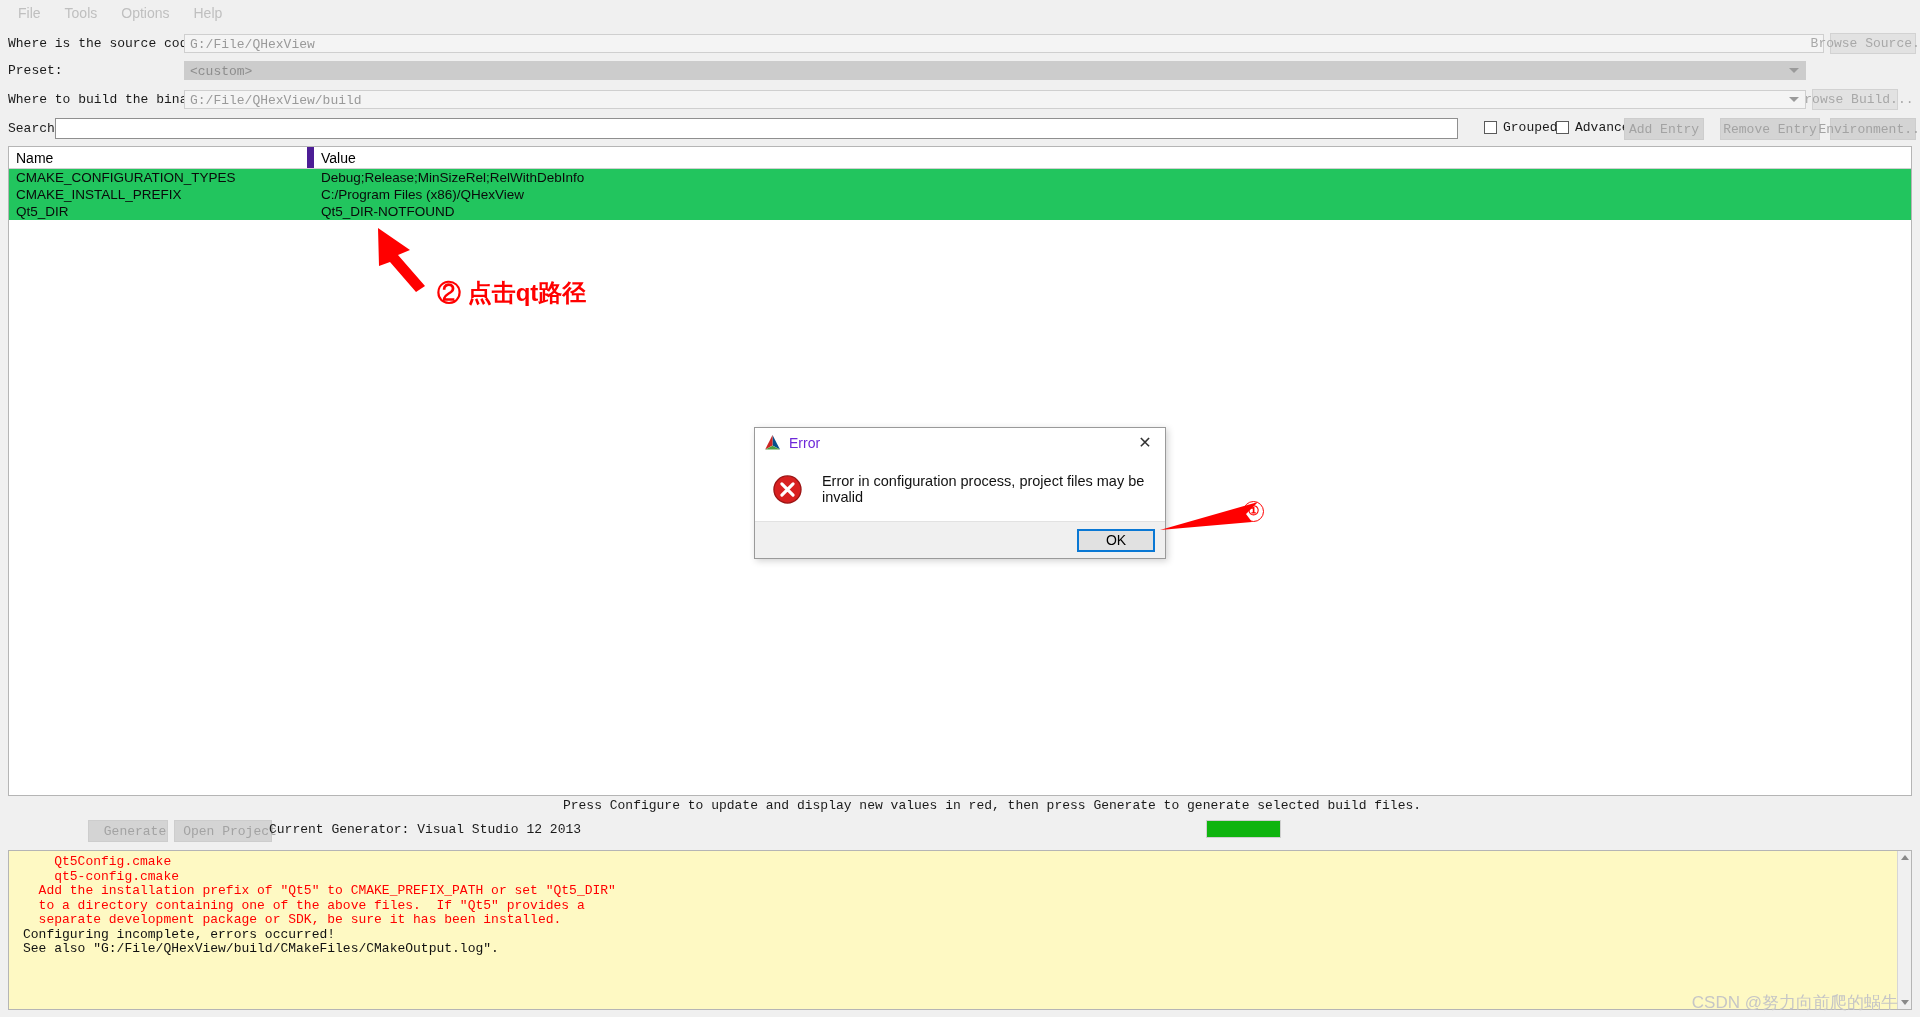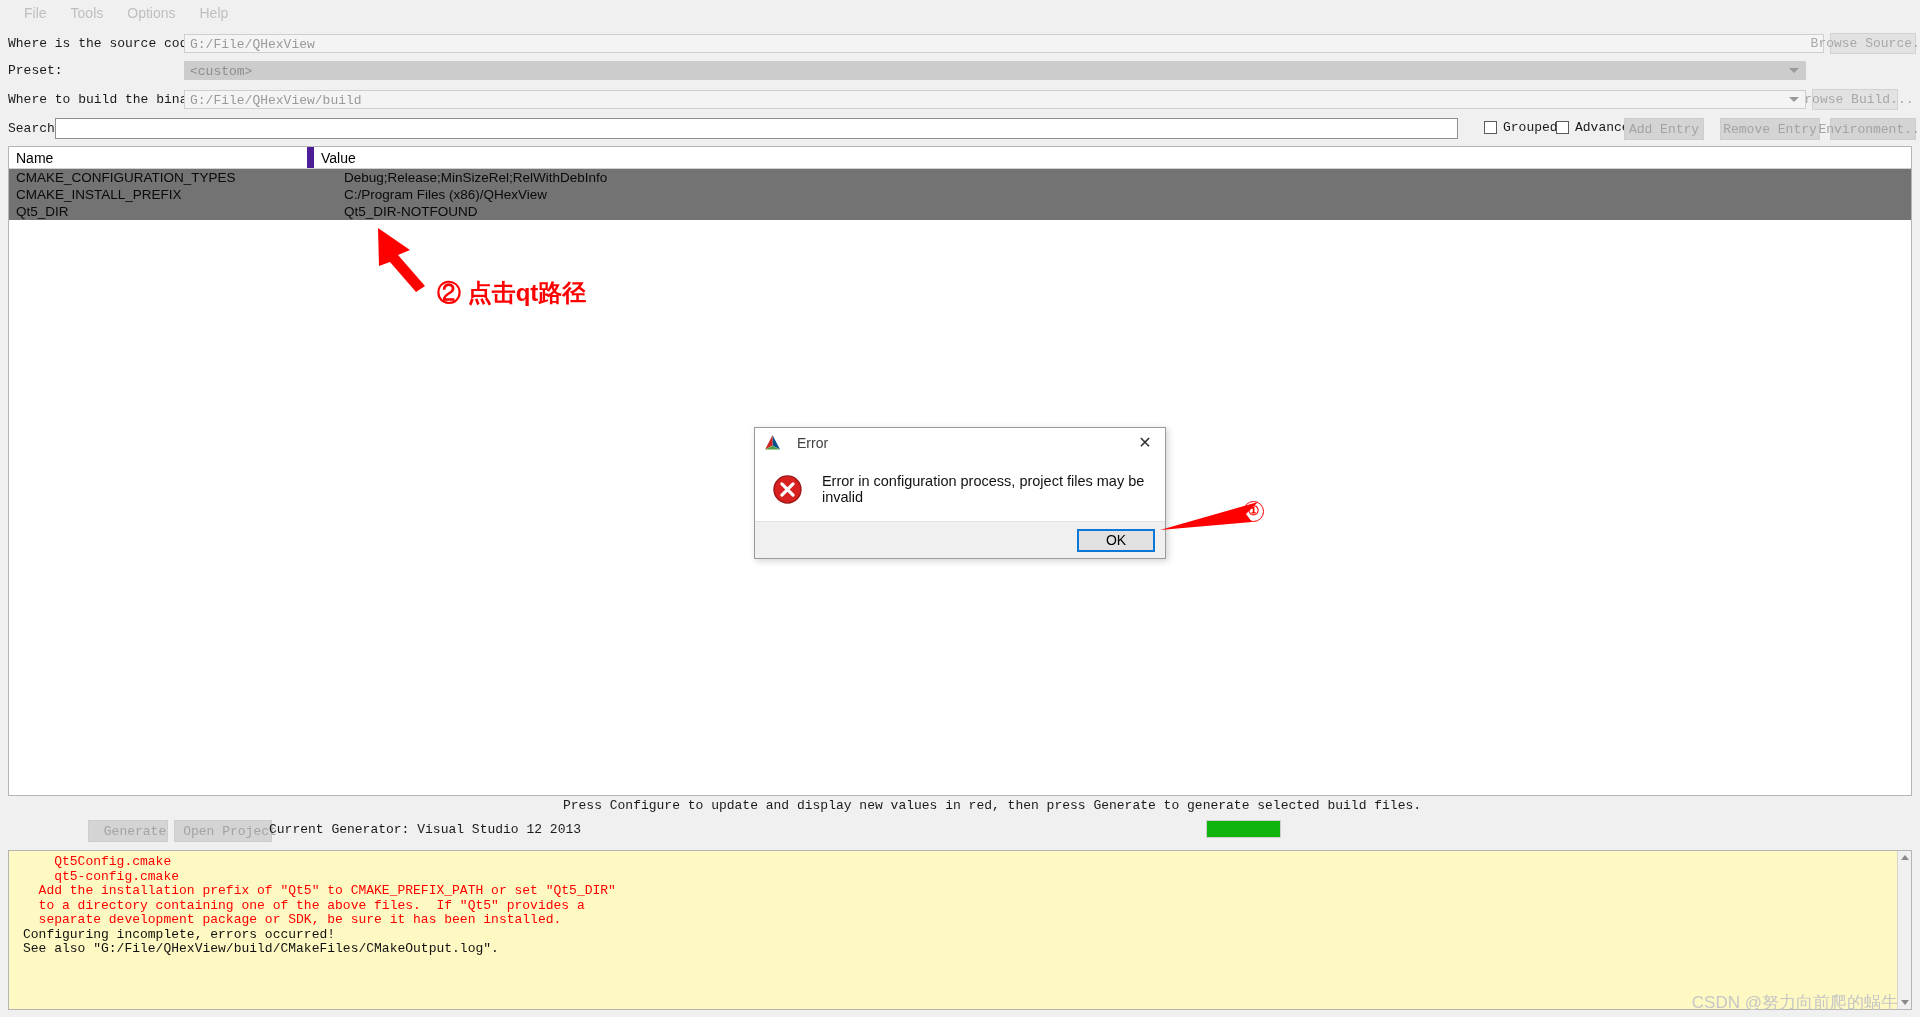--- a/index.html
+++ b/index.html
@@ -14,21 +14,21 @@
     width: 1920px; height: 1017px;
     background: #f0f0f0;
   }
 
   
   #menubar {
     position: absolute; left: 0; top: 0;
     width: 1920px; height: 25px;
     background: #f0f0f0;
     display: flex; align-items: center;
-    padding-left: 12px;
+    padding-left: 6px;
     box-sizing: border-box;
   }
   .menu-item {
     font-family: "Liberation Sans", sans-serif;
     font-size: 14px;
     color: #bfbfbf;
     padding: 2px 12px;
     cursor: default;
     white-space: nowrap;
   }
@@ -133,21 +133,21 @@
   .th {
     font-family: "Liberation Sans", sans-serif;
     font-size: 14px; color: #000;
     display: flex; align-items: center;
     padding-left: 7px;
     box-sizing: border-box;
     border-right: 7px solid #4c1d95;
   }
   .th.name { width: 305px; }
   .th.value { flex: 1; border-right: none; }
-  .trow { display: flex; height: 17px; background: #737373; gap: 23px; }
+  .trow { display: flex; height: 17px; background: #22c55e; }
   .td {
     font-family: "Liberation Sans", sans-serif;
     font-size: 13.5px; color: #0a0a0a;
     display: flex; align-items: center;
     padding-left: 7px;
     box-sizing: border-box;
     white-space: nowrap; overflow: hidden;
   }
   .td.name { width: 305px; }
   .td.value { flex: 1; }
@@ -239,22 +239,22 @@
   #dlg-title {
     position: relative;
     height: 29px;
     display: flex; align-items: center;
     padding-left: 9px;
     box-sizing: border-box;
     background: #ffffff;
   }
   #dlg-title-text {
     font-family: "Liberation Sans", sans-serif;
-    font-size: 14px; color: #404040;
-    margin-left: 16px;
+    font-size: 14px; color: #6d28d9;
+    margin-left: 8px;
   }
   #dlg-close {
     position: absolute; right: 0; top: 0;
     width: 40px; height: 29px;
     display: flex; align-items: center; justify-content: center;
     font-family: "Liberation Sans", sans-serif;
     font-size: 16px; color: #333;
   }
   #dlg-body {
     height: 64px;

